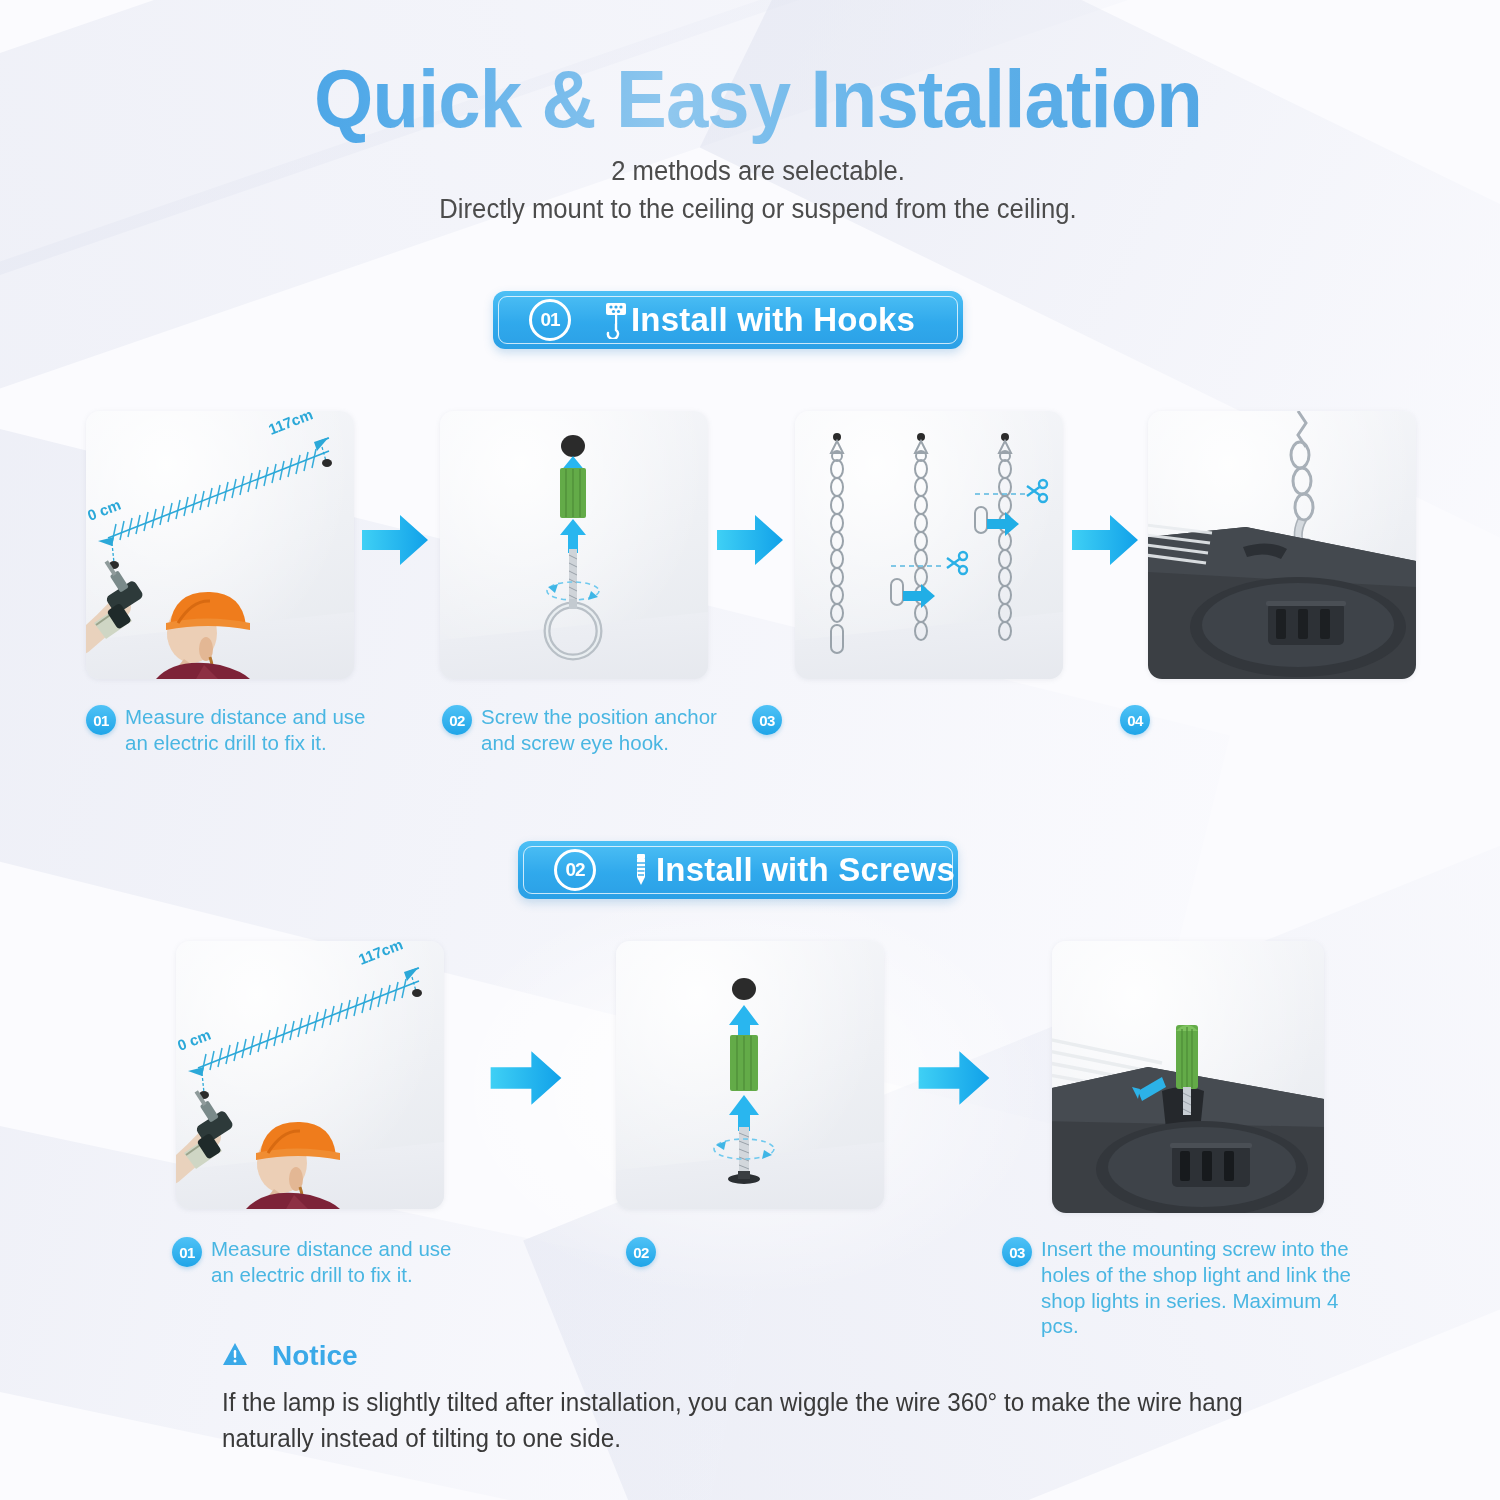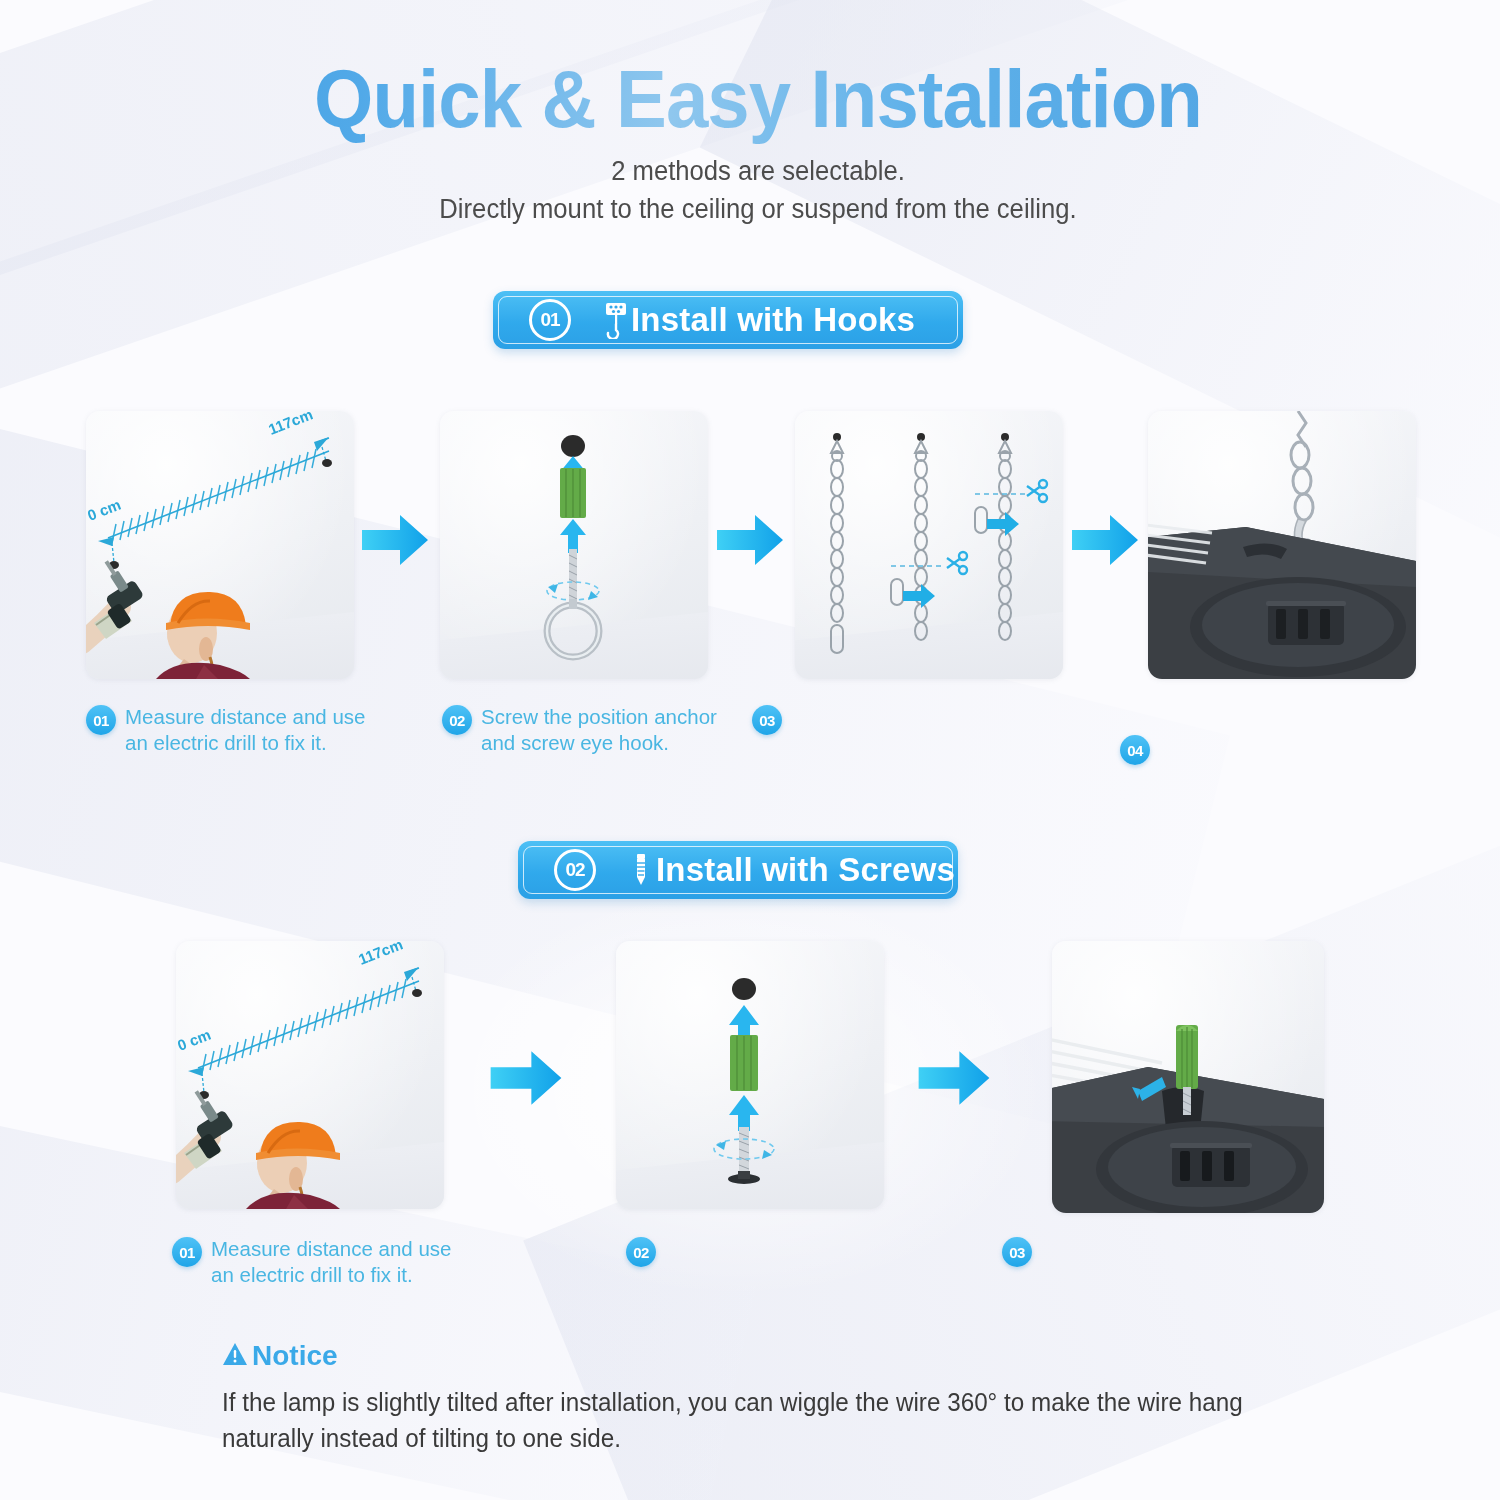--- a/index.html
+++ b/index.html
@@ -87,21 +87,21 @@
     width:30px;height:30px;border-radius:50%;flex:0 0 auto;
     background:linear-gradient(180deg,#4fc2f6,#1fa5e8);
     color:#fff;font-size:15px;font-weight:bold;
     display:flex;align-items:center;justify-content:center;letter-spacing:-.5px;
     box-shadow:0 2px 4px rgba(70,160,215,.35);margin-top:1px;
   }
   .cap .ctxt{margin-left:9px;color:#49b6e2;font-size:20.5px;line-height:1.26;}
 
   
   .notice-wrap{position:absolute;left:222px;top:1340px;width:1060px;}
-  .notice-head{display:flex;align-items:center;}
+  .notice-head{display:flex;align-items:center;gap:20px;}
   .notice-head .ntxt{color:#3aa9e8;font-size:28px;font-weight:bold;margin-left:4px;}
   .notice-body{margin-top:12px;color:#3a3a3a;font-size:25px;line-height:1.45;transform:scaleX(.97);transform-origin:left;}
 
   
   .svgfull{position:absolute;inset:0;width:100%;height:100%;}
 </style>
 </head>
 <body>
 
 <div class="bg">
@@ -408,21 +408,21 @@
     <div class="cnum">01</div>
     <div class="ctxt">Measure distance and use an electric drill to fix it.</div>
   </div>
   <div class="cap" style="left:442px;top:704px;width:278px;">
     <div class="cnum">02</div>
     <div class="ctxt">Screw the position anchor and screw eye hook.</div>
   </div>
   <div class="cap" style="left:752px;top:704px;width:320px;">
     <div class="cnum">03</div>
   </div>
-  <div class="cap" style="left:1120px;top:734px;width:330px;">
+  <div class="cap" style="left:1120px;top:704px;width:330px;">
     <div class="cnum">04</div>
   </div>
 
   <div class="banner" style="left:518px;top:841px;width:440px;">
     <div class="inner"></div>
     <div class="num">02</div>
     <span class="bicon">
       <svg viewBox="0 0 30 38" width="30" height="38">
         <rect x="11" y="3" width="8" height="5" rx="1" fill="#fff"></rect>
         <path d="M11 8 h8 v18 l-4 8 l-4 -8 z" fill="#fff"></path>
@@ -607,20 +607,21 @@
 
   <div class="cap" style="left:172px;top:1236px;width:290px;">
     <div class="cnum">01</div>
     <div class="ctxt">Measure distance and use an electric drill to fix it.</div>
   </div>
   <div class="cap" style="left:626px;top:1236px;width:290px;">
     <div class="cnum">02</div>
   </div>
   <div class="cap" style="left:1002px;top:1236px;width:362px;">
     <div class="cnum">03</div>
+    <div class="ctxt">Insert the mounting screw into the holes of the shop light and link the shop lights in series. Maximum 4 pcs.</div>
   </div>
 
   <div class="notice-wrap">
     <div class="notice-head">
       <span>
         <svg width="26" height="26" viewBox="0 0 26 26">
           <path d="M13 2 L25 24 H1 Z" fill="#3aa9e8"></path>
           <rect x="11.8" y="9" width="2.4" height="8" rx="1.2" fill="#fff"></rect>
           <circle cx="13" cy="20" r="1.5" fill="#fff"></circle>
         </svg>

